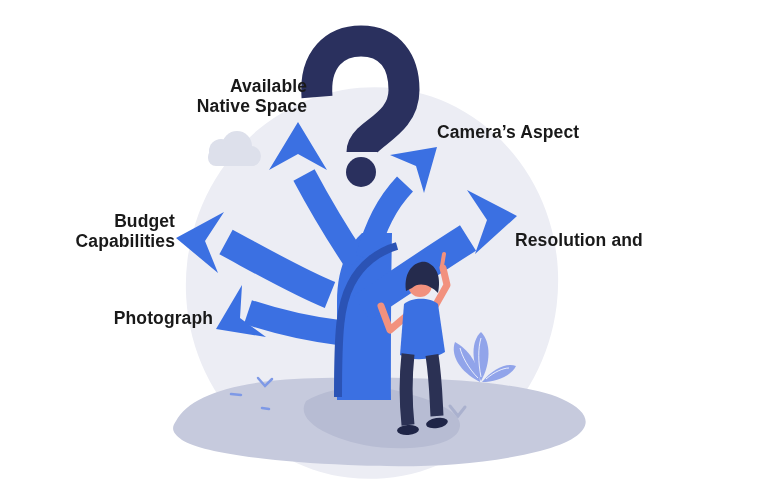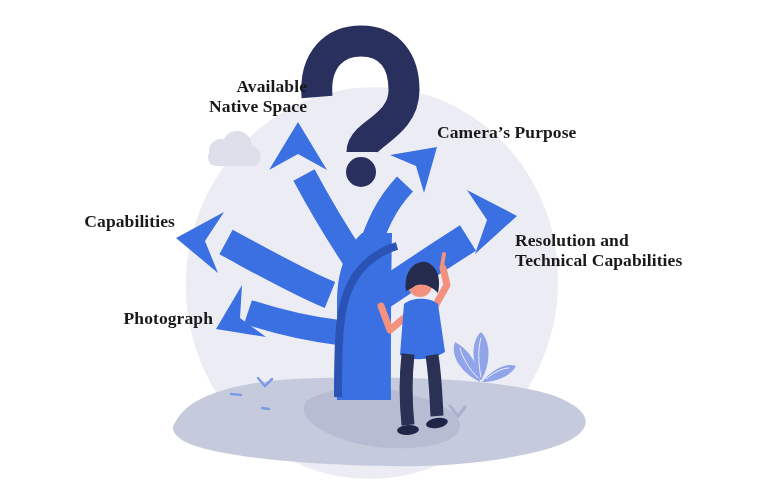--- a/index.html
+++ b/index.html
@@ -12,21 +12,20 @@
   }
   .stage svg{position:absolute;left:0;top:0;}
   .label{
     position:absolute;
     font-weight:bold;
     font-size:17.5px;
     line-height:20px;
     color:#191919;
     letter-spacing:.1px;
     white-space:nowrap;
-    font-family:Liberation Serif, serif;
   }
   .label span{display:block;}
   .l-available {top:76px;  right:461px; text-align:right;}
   .l-camera    {top:122px; left:437px;  text-align:left;}
   .l-budget    {top:211px; right:593px; text-align:right;}
   .l-resolution{top:194px; left:515px;  text-align:left;margin-top:36px;}
   .l-purpose   {top:308px; right:555px; text-align:right;}
 </style>
 </head>
 <body>
@@ -112,29 +111,29 @@
       <ellipse cx="437" cy="423" rx="11" ry="5" fill="#1F2547" transform="rotate(-10 437 423)"></ellipse>
     </g>
   </svg>
 
   <div class="label l-available">
     <span>Available</span>
     <span>Native Space</span>
   </div>
 
   <div class="label l-camera">
-    <span>Camera’s Purpose</span>
+    <span>Camera’s Aspect</span>
   </div>
 
   <div class="label l-budget">
+    <span>Budget</span>
     <span>Capabilities</span>
   </div>
 
   <div class="label l-resolution">
     <span>Resolution and</span>
-    <span>Technical Capabilities</span>
   </div>
 
   <div class="label l-purpose">
     <span>Photograph</span>
   </div>
 
 </div>
 
 </body></html>

